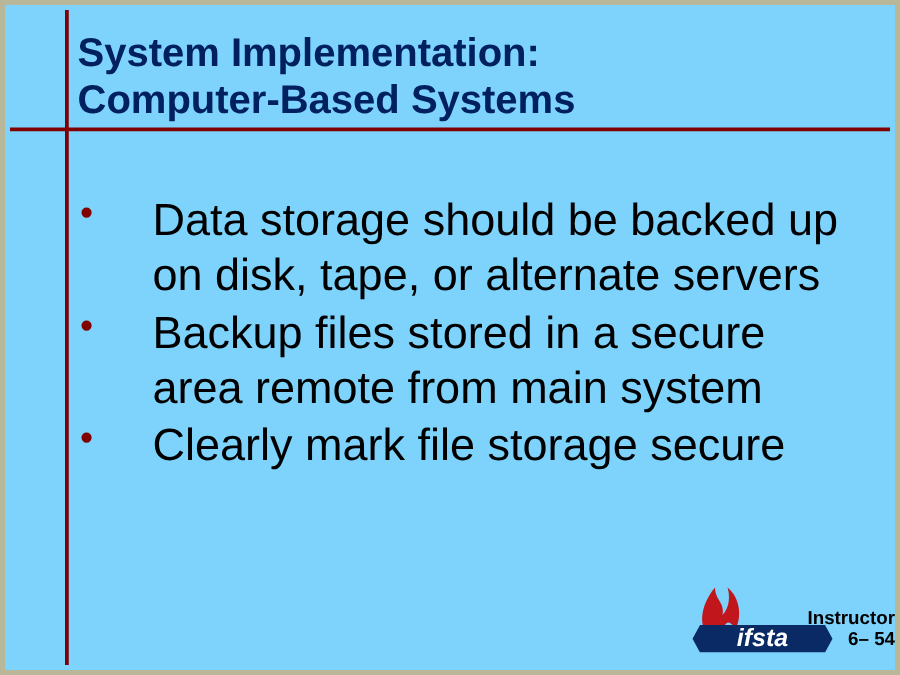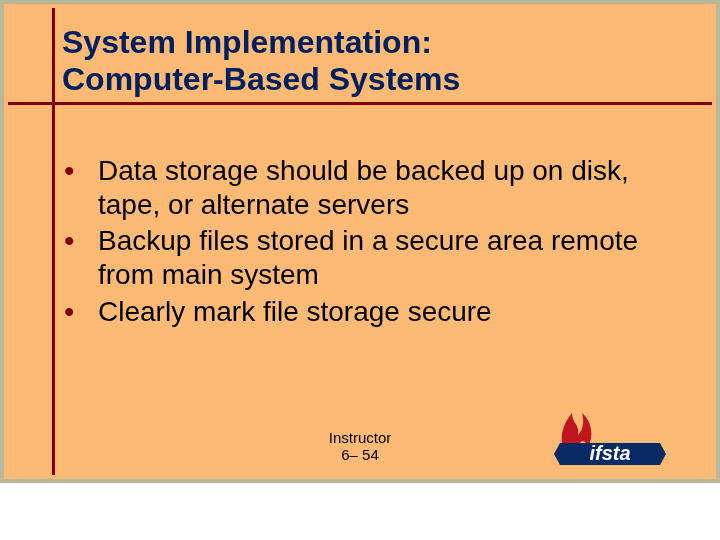--- a/index.html
+++ b/index.html
@@ -7,25 +7,25 @@
     padding: 0;
     width: 720px;
     height: 540px;
     background: #fff;
     font-family: Arial, Helvetica, sans-serif;
     overflow: hidden;
     position: relative;
   }
   .slide {
     width: 720px;
-    height: 483px;
+    height: 540px;
     position: relative;
     box-sizing: border-box;
     border: 4px solid #b9b799;
-    background: #fdba74;
+    background: #7dd3fc;
   }
   .title-block {
     position: absolute;
     left: 58px;
     top: 20px;
   }
   .title-text {
     color: #002060;
     font-size: 32px;
     font-weight: bold;
@@ -63,31 +63,32 @@
     color: #800000;
     font-size: 30px;
     line-height: 30px;
     width: 34px;
     flex: none;
     text-align: left;
     margin-top: 2px;
   }
   .bullet-text {
     color: #000;
-    font-size: 28px;
+    font-size: 36px;
     line-height: 1.22;
+    margin-left: 24px;
   }
   .footer {
     position: absolute;
     left: 0;
     right: 0;
     bottom: 16px;
-    text-align: center;
+    text-align: right;
     color: #000;
-    font-weight: normal;
+    font-weight: bold;
     font-size: 15px;
     line-height: 1.15;
     white-space: pre-line;
   }
   .logo {
     position: absolute;
     right: 48px;
     bottom: 14px;
     width: 120px;
     height: 58px;

